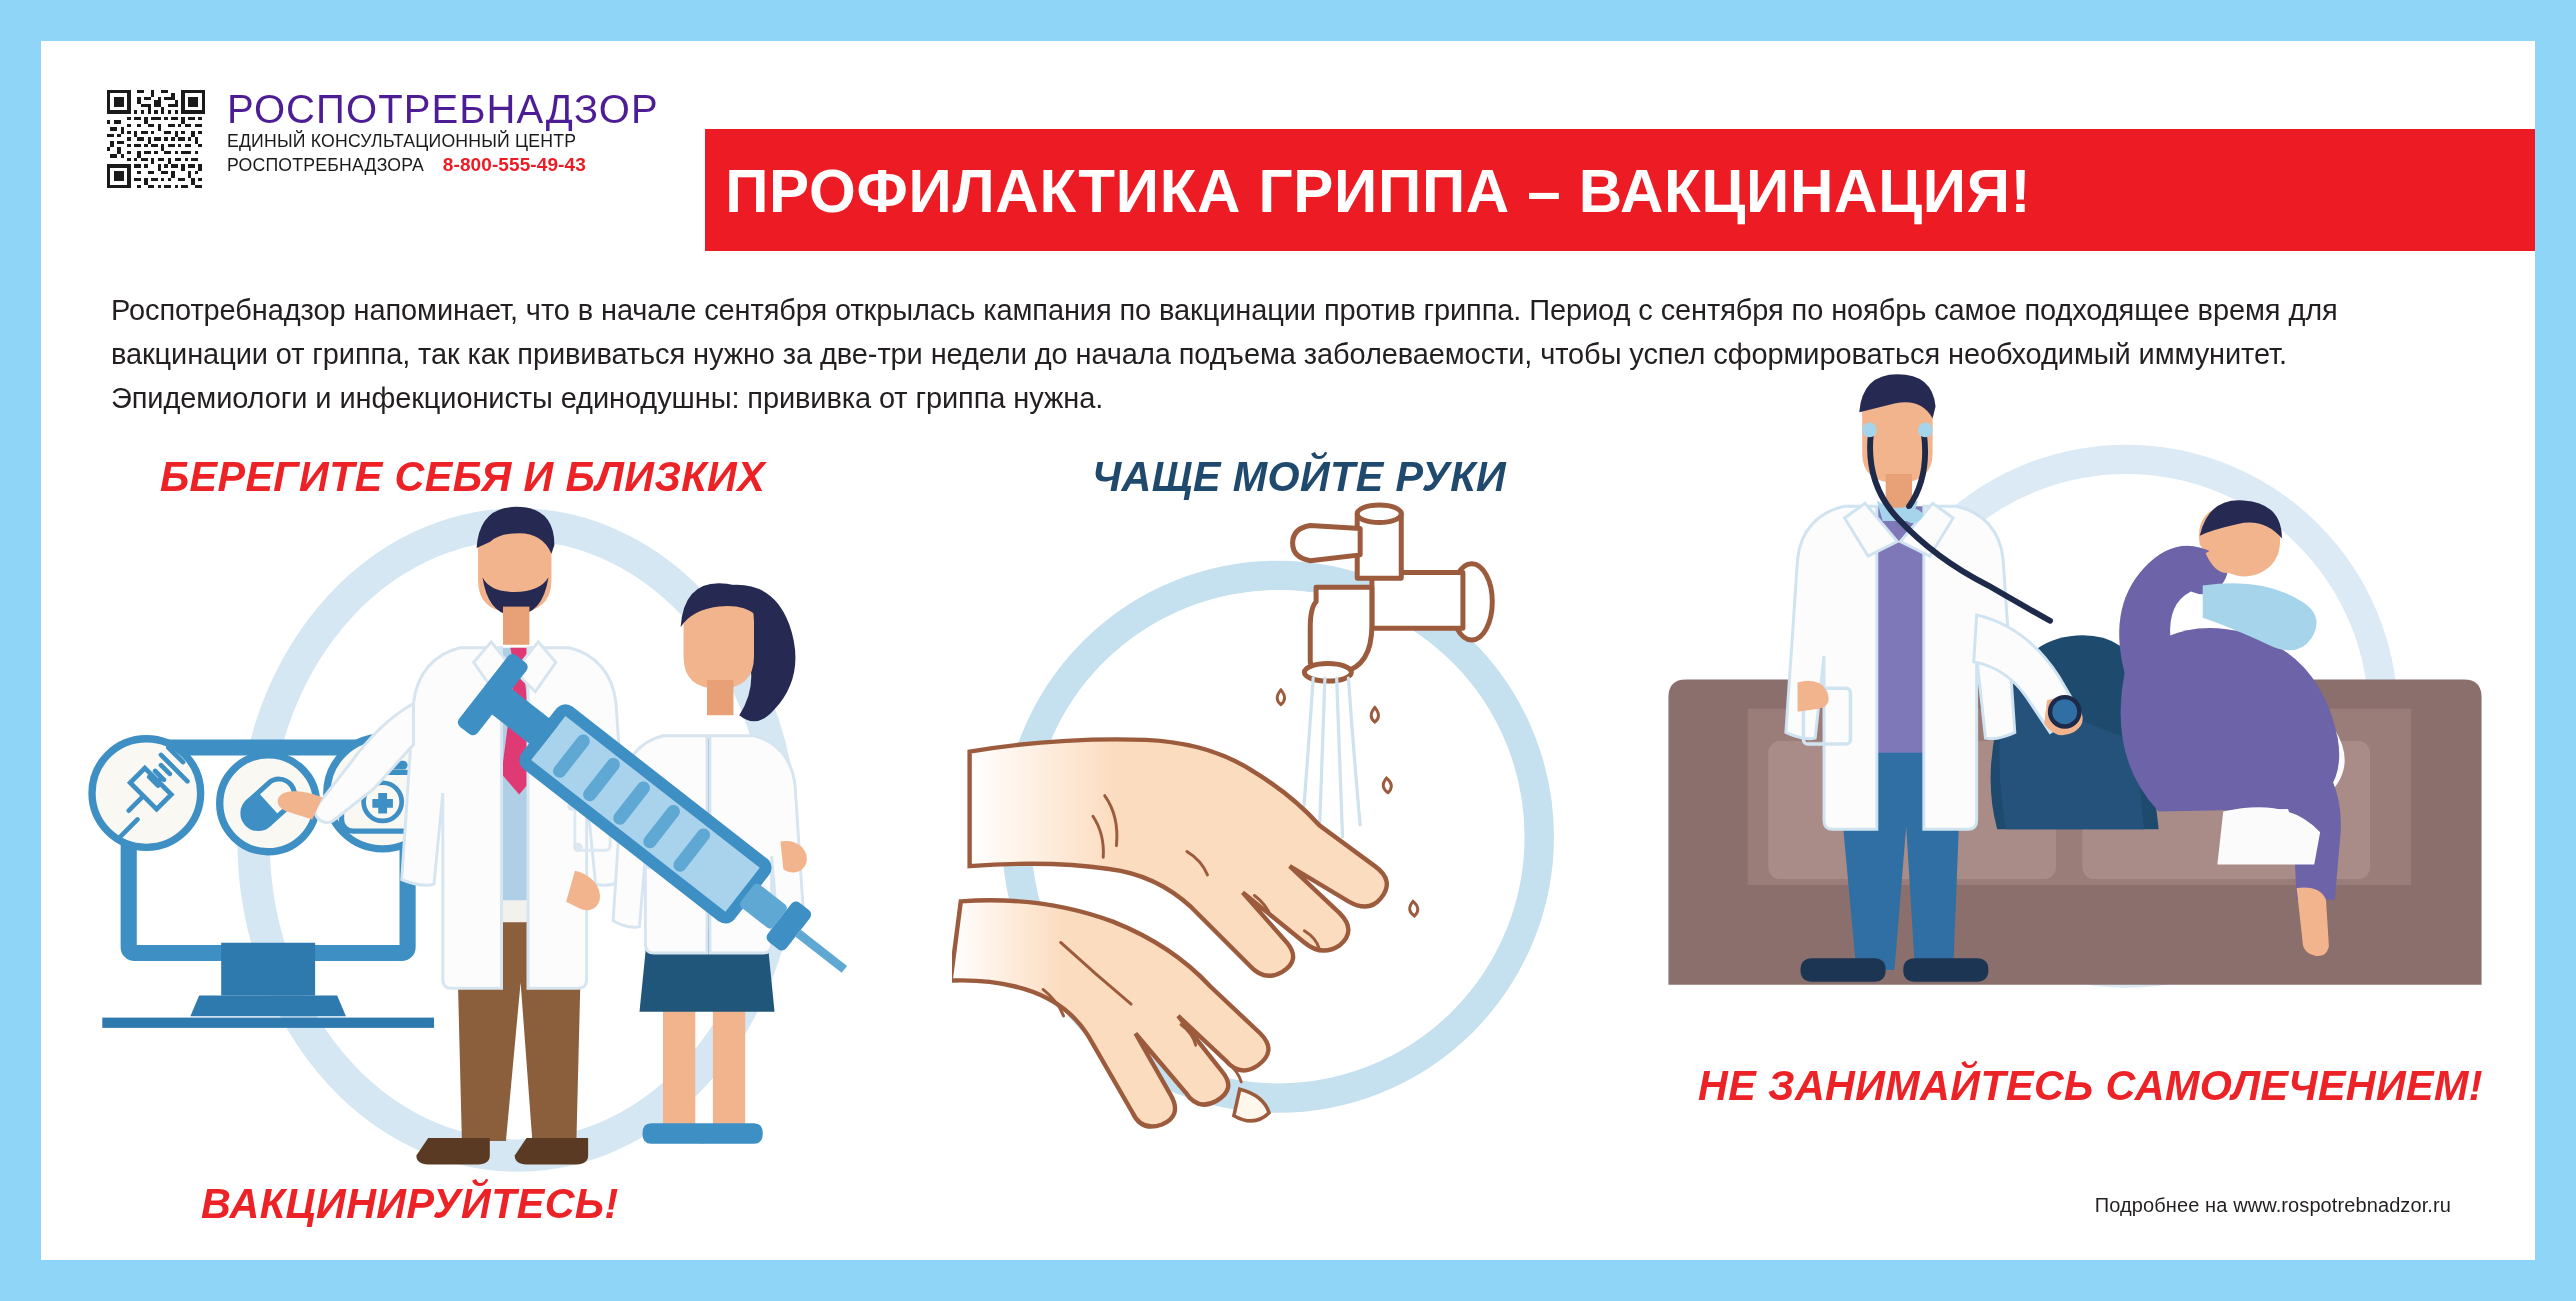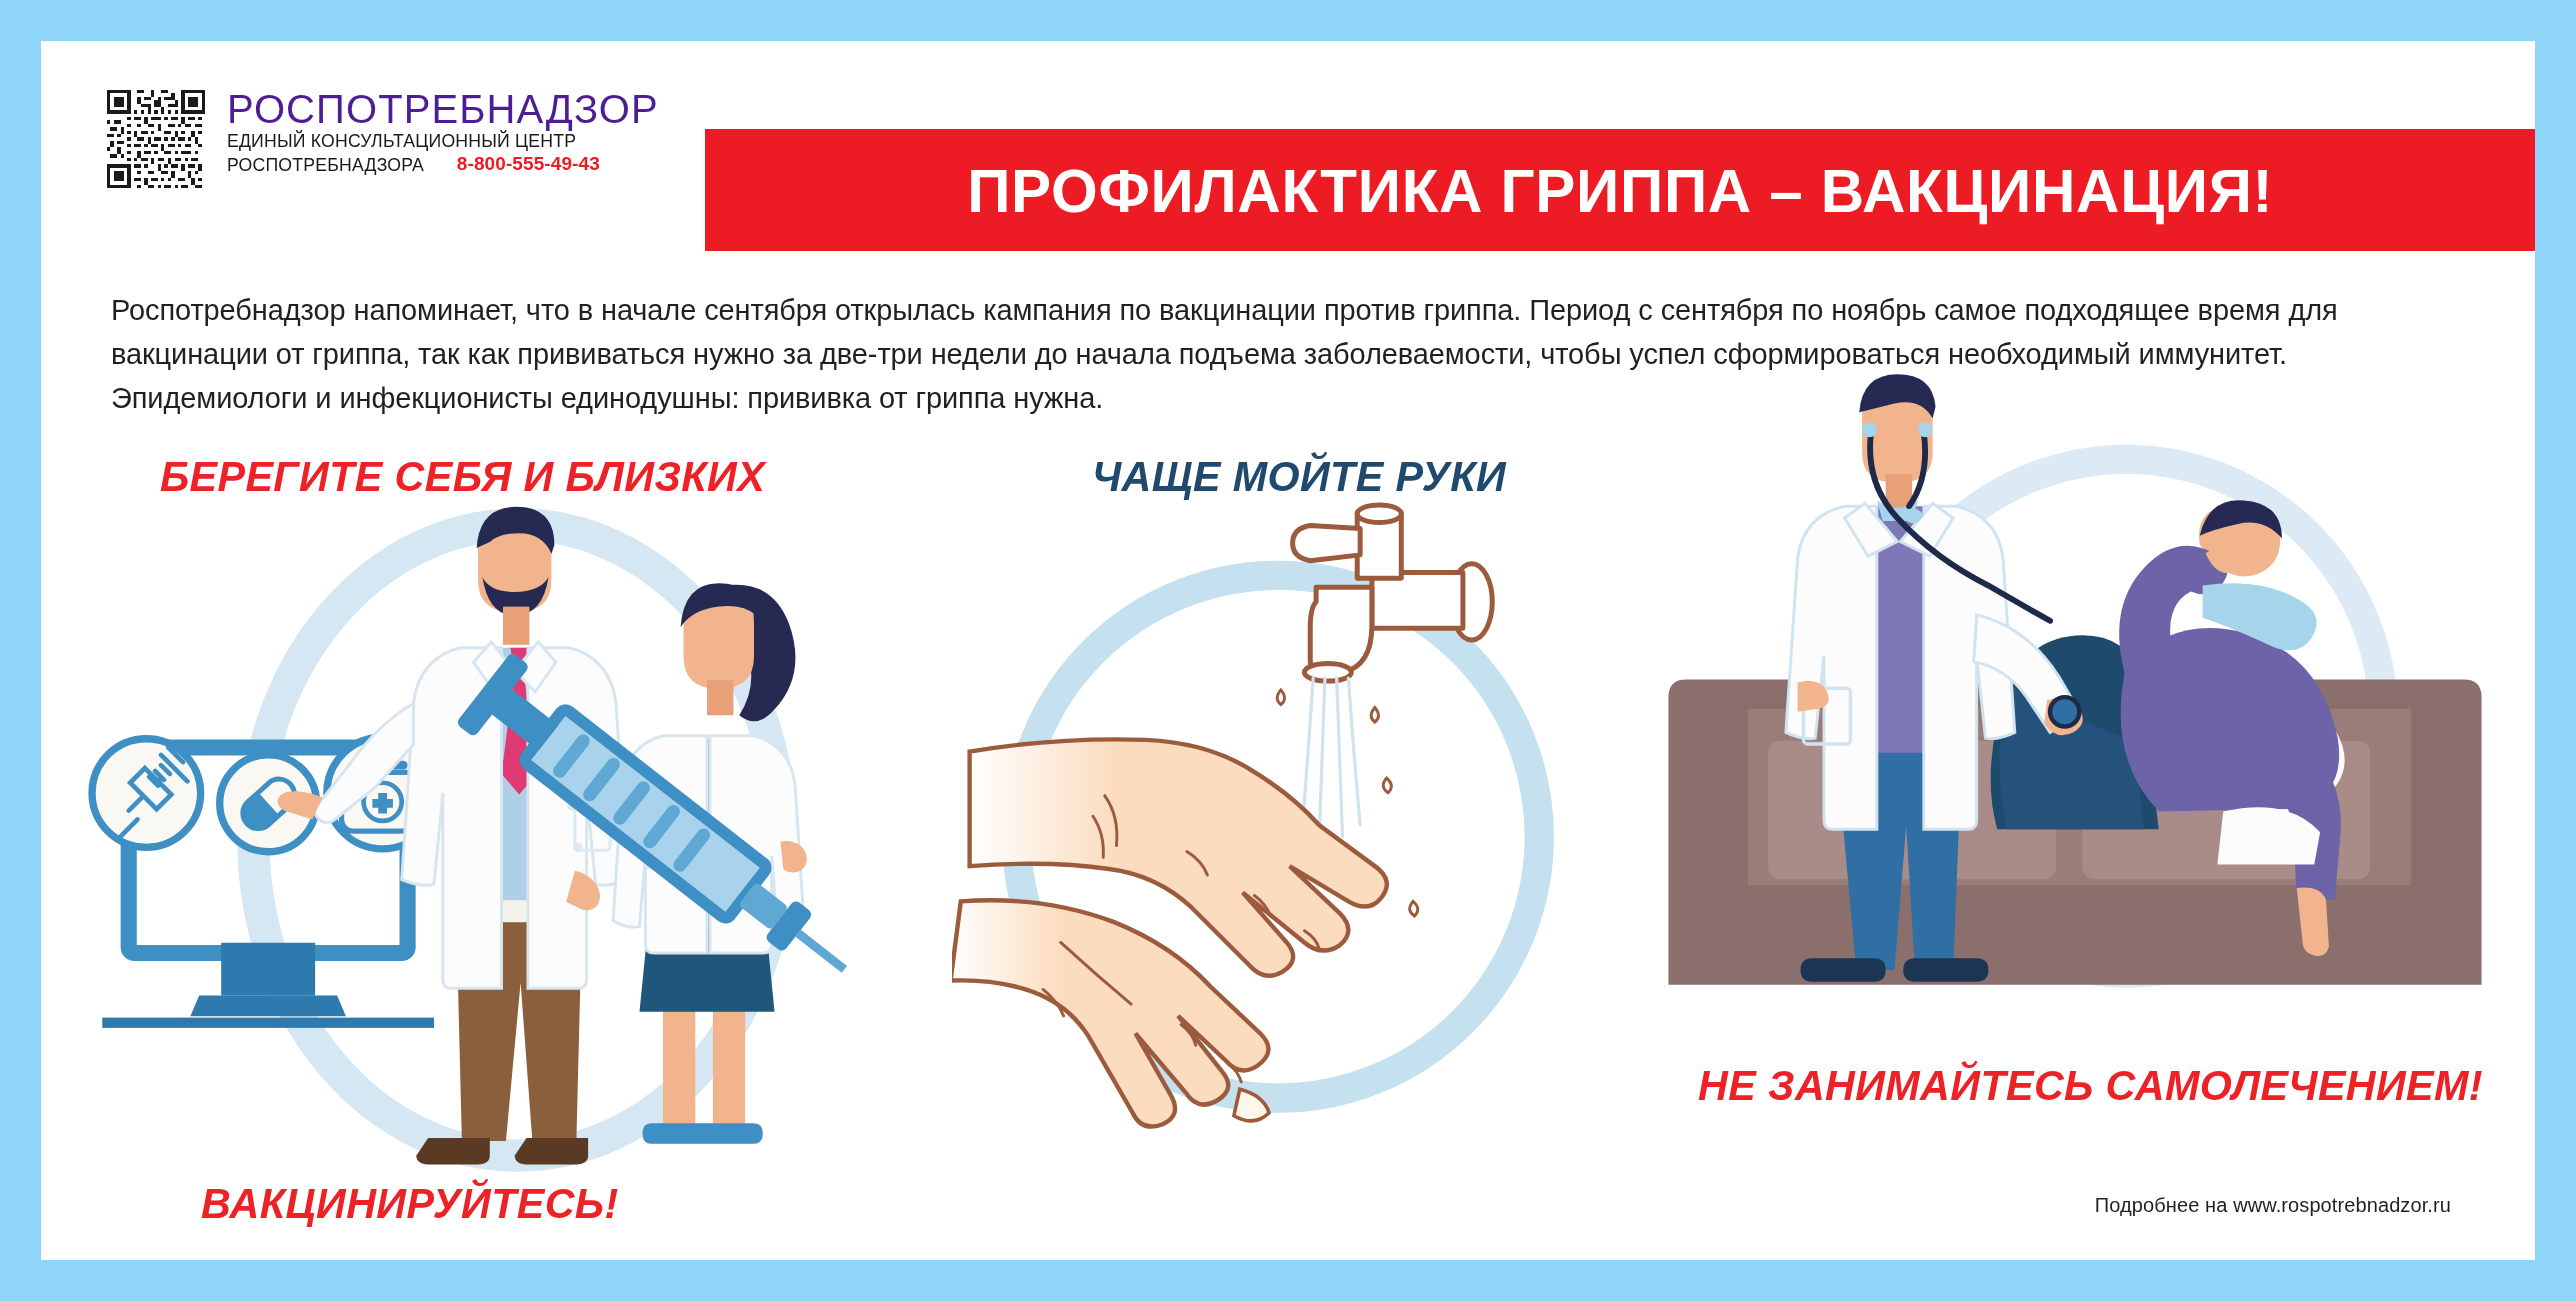--- a/index.html
+++ b/index.html
@@ -70,22 +70,22 @@
     letter-spacing: 0.2px;
     color: #1A1A1A;
     line-height: 1.28;
     white-space: nowrap;
     transform: scaleX(0.93);
     transform-origin: left center;
   }
 
   #brand-line3 {
     display: flex;
-    align-items: flex-start;
-    gap: 18px;
+    align-items: center;
+    gap: 4px;
     white-space: nowrap;
   }
 
   #hotline-number {
     font-family: "Liberation Sans", sans-serif;
     font-size: 19px;
     font-weight: 700;
     color: #ED1C24;
     letter-spacing: 0.1px;
   }
@@ -93,21 +93,20 @@
   
   #title-banner {
     position: absolute;
     left: 664px;
     top: 88px;
     width: 1830px;
     height: 122px;
     background: #ED1C24;
     display: flex;
     align-items: center;
-    justify-content: center;
   }
 
   #banner-title {
     color: #FFFFFF;
     font-family: "Liberation Sans", sans-serif;
     font-weight: 700;
     font-size: 62px;
     letter-spacing: 0.7px;
     transform: scaleX(0.97);
     white-space: nowrap;

